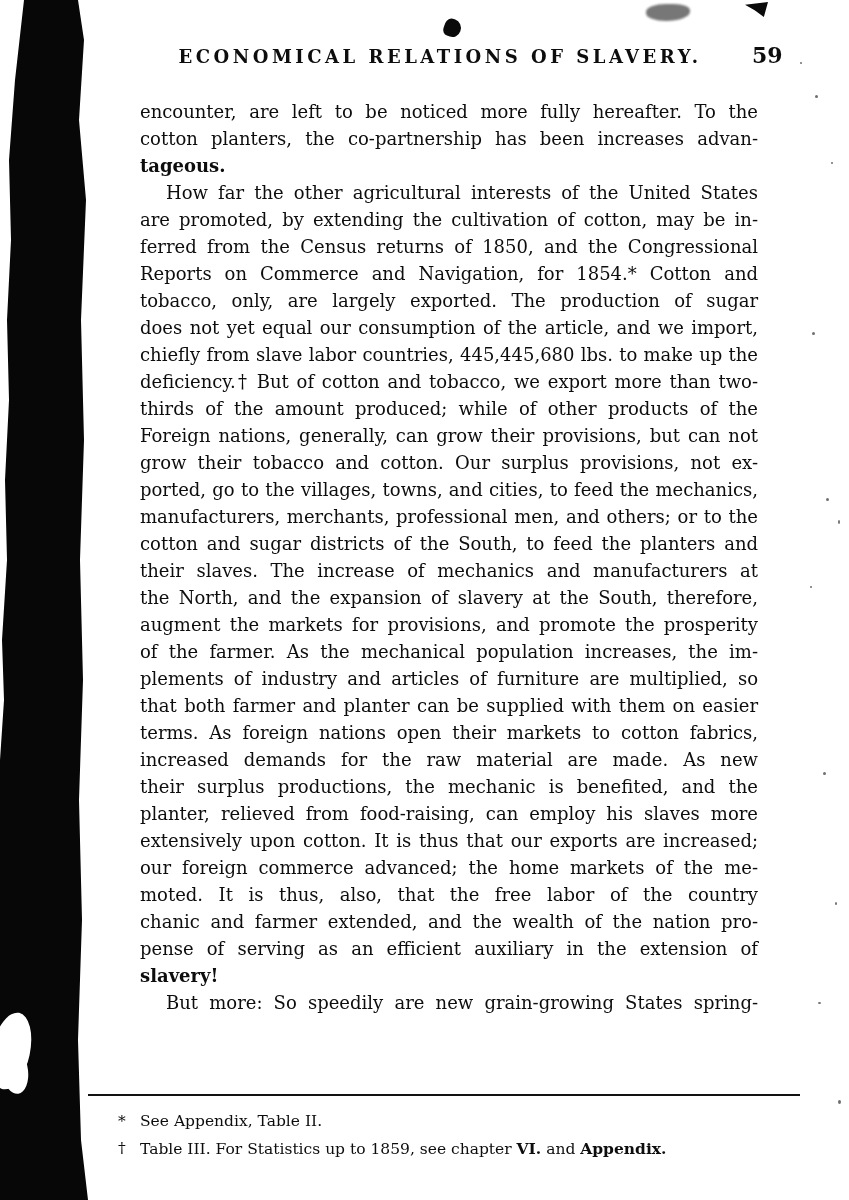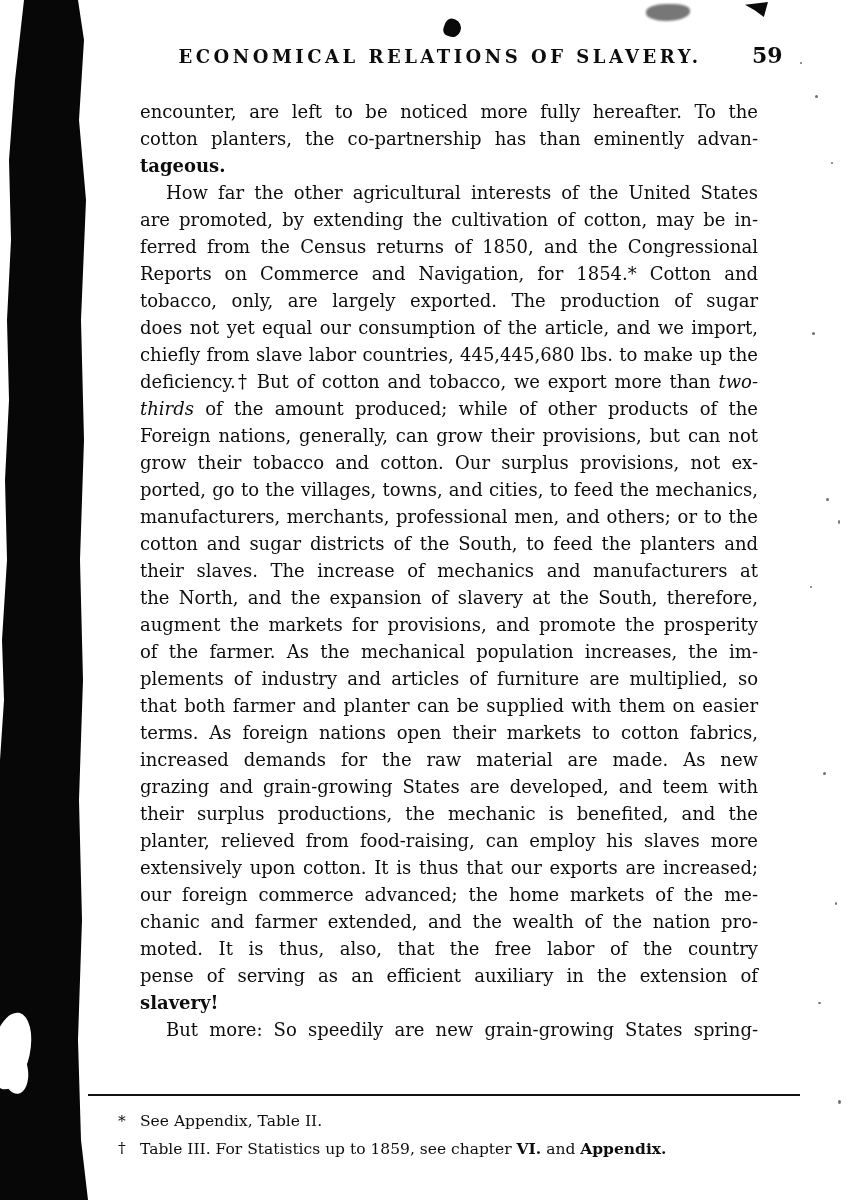--- a/index.html
+++ b/index.html
@@ -37,21 +37,21 @@
   .body-text{
     position:absolute;left:140px;top:98px;width:618px;
     font-size:18px;line-height:27px;
   }
   .bline{
     text-align:justify;text-align-last:justify;
     height:27px;white-space:normal;overflow:visible;
   }
   .bline.indent{padding-left:26px;}
   .bline.pend{text-align:left;text-align-last:left;font-weight:bold;}
-  .it{font-style:italic;}
+  .it{}
   .bd{font-weight:700;}
   
   .footnote-rule{
     position:absolute;left:88px;top:1094px;width:712px;height:2px;
     background:#121212;
   }
   .footnotes{
     position:absolute;left:118px;top:1108px;width:660px;
     font-size:15.5px;line-height:27px;
   }
@@ -87,21 +87,21 @@
   <div class="speck" style="left:835px;top:902px;width:2px;height:3px;"></div>
   <div class="speck" style="left:818px;top:1002px;width:3px;height:2px;"></div>
   <div class="speck" style="left:838px;top:1100px;width:3px;height:4px;"></div>
   <div class="speck" style="left:800px;top:62px;width:2px;height:2px;"></div>
 
   <div class="header-title">ECONOMICAL RELATIONS OF SLAVERY.</div>
   <div class="page-number">59</div>
 
   <div class="body-text">
       <div class="bline"><span>encounter, are left to be noticed more fully hereafter.  To the</span></div>
-      <div class="bline"><span>cotton planters, the co-partnership has than eminently advan-</span></div>
+      <div class="bline"><span>cotton planters, the co-partnership has been increases advan-</span></div>
       <div class="bline pend"><span>tageous.</span></div>
       <div class="bline indent"><span>How far the other agricultural interests of the United States</span></div>
       <div class="bline"><span>are promoted, by extending the cultivation of cotton, may be in-</span></div>
       <div class="bline"><span>ferred from the Census returns of 1850, and the Congressional</span></div>
       <div class="bline"><span>Reports on Commerce and Navigation, for 1854.*  Cotton and</span></div>
       <div class="bline"><span>tobacco, only, are largely exported.  The production of sugar</span></div>
       <div class="bline"><span>does not yet equal our consumption of the article, and we import,</span></div>
       <div class="bline"><span>chiefly from slave labor countries, 445,445,680 lbs. to make up the</span></div>
       <div class="bline"><span>deficiency.†  But of cotton and tobacco, we export more than </span><span class="it">two-</span></div>
       <div class="bline"><span class="it">thirds</span><span> of the amount produced; while of other products of the</span></div>
@@ -111,27 +111,26 @@
       <div class="bline"><span>manufacturers, merchants, professional men, and others; or to the</span></div>
       <div class="bline"><span>cotton and sugar districts of the South, to feed the planters and</span></div>
       <div class="bline"><span>their slaves.  The increase of mechanics and manufacturers at</span></div>
       <div class="bline"><span>the North, and the expansion of slavery at the South, therefore,</span></div>
       <div class="bline"><span>augment the markets for provisions, and promote the prosperity</span></div>
       <div class="bline"><span>of the farmer.  As the mechanical population increases, the im-</span></div>
       <div class="bline"><span>plements of industry and articles of furniture are multiplied, so</span></div>
       <div class="bline"><span>that both farmer and planter can be supplied with them on easier</span></div>
       <div class="bline"><span>terms.  As foreign nations open their markets to cotton fabrics,</span></div>
       <div class="bline"><span>increased demands for the raw material are made.  As new</span></div>
-      <div class="bline"><span>grazing and grain-growing States are developed, and teem with</span></div>
       <div class="bline"><span>their surplus productions, the mechanic is benefited, and the</span></div>
       <div class="bline"><span>planter, relieved from food-raising, can employ his slaves more</span></div>
       <div class="bline"><span>extensively upon cotton.  It is thus that our exports are increased;</span></div>
       <div class="bline"><span>our foreign commerce advanced; the home markets of the me-</span></div>
+      <div class="bline"><span>moted.  It is thus, also, that the free labor of the country</span></div>
       <div class="bline"><span>chanic and farmer extended, and the wealth of the nation pro-</span></div>
-      <div class="bline"><span>moted.  It is thus, also, that the free labor of the country</span></div>
       <div class="bline"><span>pense of serving as an efficient auxiliary in the extension of</span></div>
       <div class="bline pend"><span>slavery!</span></div>
       <div class="bline indent"><span>But more:  So speedily are new grain-growing States spring-</span></div>
     </div>
 
   <div class="footnote-rule"></div>
   <div class="footnotes">
       <div class="fline">
         <span class="fmark">*</span>
         <span><span>See Appendix, Table II.</span></span>

